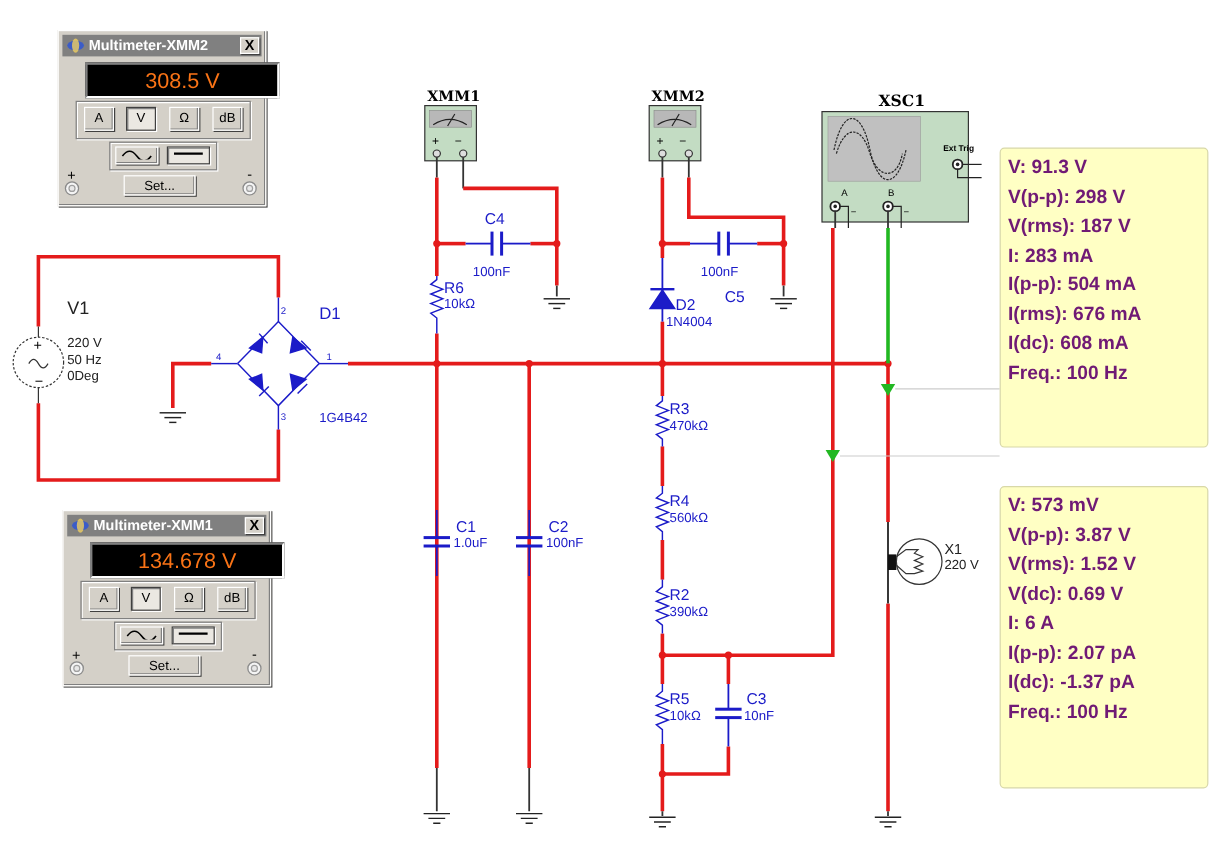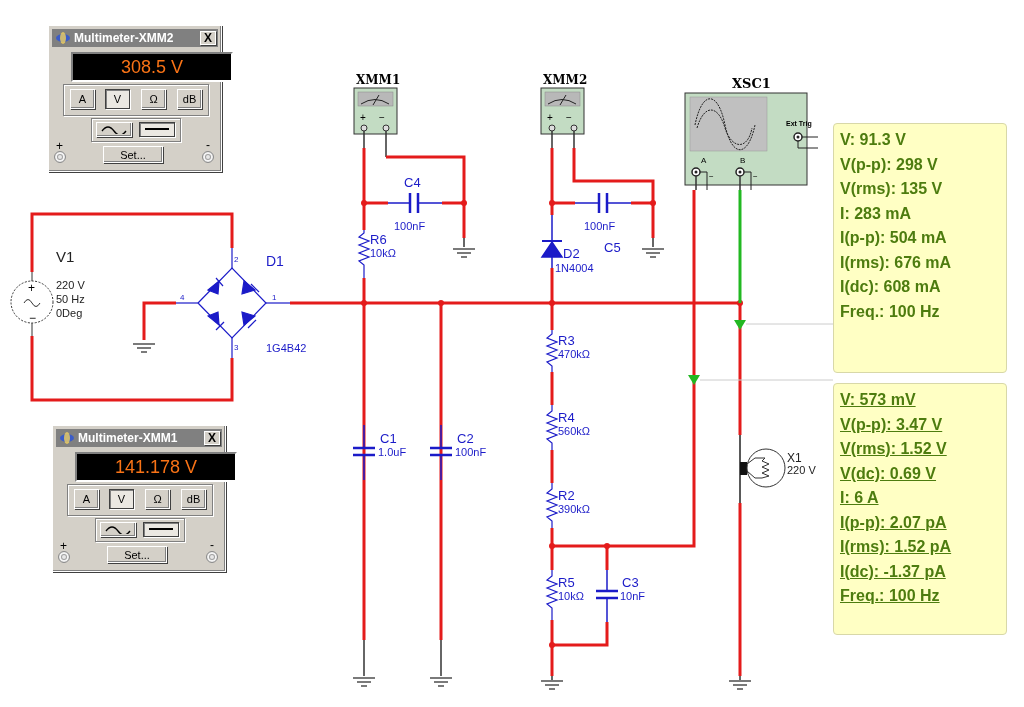--- a/index.html
+++ b/index.html
@@ -29,21 +29,21 @@
         font-size:11px; text-align:center; color:#000; padding:0; }
   .mm .btn.active { background:#ebe8e2; border-color:#404040; box-shadow: inset 1px 1px 0 #808080, 1px 1px 0 #fff; }
   .mm .wavegroup { position:absolute; left:42px; top:92px; width:88px; height:22px;
         border:1px solid #808080; box-shadow: inset 1px 1px 0 #fff, 1px 1px 0 #fff; }
   .mm .term { position:absolute; font-size:12px; color:#000; }
   .mm .jack { position:absolute; width:10px; height:10px; border-radius:50%; background:#e8e8e8;
         border:1px solid #8a8a8a; box-shadow: inset 0 0 0 2px #f4f4f4, inset 0 0 0 3px #a0a0a0; }
 
   
   .probe { position:absolute; background:#ffffc4; border:1px solid #d8d8a8; border-radius:4px;
-           font-family:"Liberation Sans", sans-serif; font-weight:bold; font-size:16px; color:#4d7c0f;
+           font-family:"Liberation Sans", sans-serif; font-weight:bold; font-size:16px; color:#701a75;
            padding:4px 6px; box-sizing:border-box; line-height:24.5px; }
   .probe div { white-space:nowrap; }
 </style>
 </head>
 <body>
 
 <svg id="schem" width="1024" height="707" viewBox="0 0 1024 707">
   <defs>
     <g id="gnd">
       <line x1="-11" y1="0" x2="11" y2="0" stroke="#222" stroke-width="1.2"></line>
@@ -304,35 +304,34 @@
   </g>
   <text class="comp-val" x="787" y="462" style="fill:#222;font-size:12px">X1</text>
   <text class="comp-val" x="787" y="474" style="fill:#222">220 V</text>
   <line x1="740" y1="676" x2="740" y2="680" stroke="#333" stroke-width="1.5"></line>
   <use href="#gnd" x="740" y="681"></use>
 </svg>
 
 <div class="probe" style="left:833px;top:123px;width:174px;height:250px;">
   <div>V: 91.3 V</div>
   <div>V(p-p): 298 V</div>
-  <div>V(rms): 135 V</div>
+  <div>V(rms): 187 V</div>
   <div>I: 283 mA</div>
   <div>I(p-p): 504 mA</div>
   <div>I(rms): 676 mA</div>
   <div>I(dc): 608 mA</div>
   <div>Freq.: 100 Hz</div>
 </div>
-<div class="probe" style="left:833px;top:383px;width:174px;height:252px;text-decoration:underline;">
+<div class="probe" style="left:833px;top:405px;width:174px;height:252px;">
   <div>V: 573 mV</div>
-  <div>V(p-p): 3.47 V</div>
+  <div>V(p-p): 3.87 V</div>
   <div>V(rms): 1.52 V</div>
   <div>V(dc): 0.69 V</div>
   <div>I: 6 A</div>
   <div>I(p-p): 2.07 pA</div>
-  <div>I(rms): 1.52 pA</div>
   <div>I(dc): -1.37 pA</div>
   <div>Freq.: 100 Hz</div>
 </div>
 
 <div class="mm" style="left:48px;top:25px;">
   <div class="titlebar">
     <svg class="logo" viewBox="0 0 16 14">
       <ellipse cx="8" cy="7" rx="7" ry="4" fill="#3b5cc8"></ellipse>
         <ellipse cx="8" cy="7" rx="3" ry="6" fill="#f0d060" opacity="0.8"></ellipse>
     </svg>
@@ -367,21 +366,21 @@
 
 <div class="mm" style="left:52px;top:425px;">
   <div class="titlebar">
     <svg class="logo" viewBox="0 0 16 14">
       <ellipse cx="8" cy="7" rx="7" ry="4" fill="#3b5cc8"></ellipse>
         <ellipse cx="8" cy="7" rx="3" ry="6" fill="#f0d060" opacity="0.8"></ellipse>
     </svg>
     <span>Multimeter-XMM1</span>
     <button class="close">X</button>
   </div>
-  <div class="display">141.178 V</div>
+  <div class="display">134.678 V</div>
   <div class="modegroup">
     <button class="btn" style="left:6px;top:4px;width:25px;height:20px;">A</button>
     <button class="btn active" style="left:41px;top:4px;width:25px;height:20px;">V</button>
     <button class="btn" style="left:77px;top:4px;width:25px;height:20px;">Ω</button>
     <button class="btn" style="left:113px;top:4px;width:25px;height:20px;">dB</button>
   </div>
   <div class="wavegroup">
     <button class="btn" style="left:4px;top:3px;width:36px;height:15px;">
       <svg width="30" height="10" viewBox="0 0 30 10">
           <path d="M3,7 q6,-8 12,0 t12,0" fill="none" stroke="#000" stroke-width="1.3"></path>

